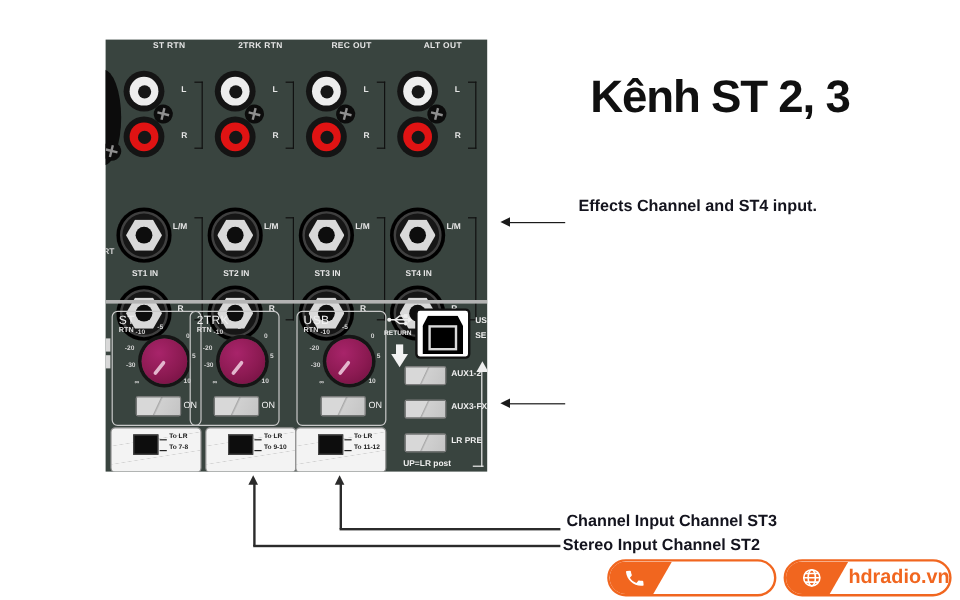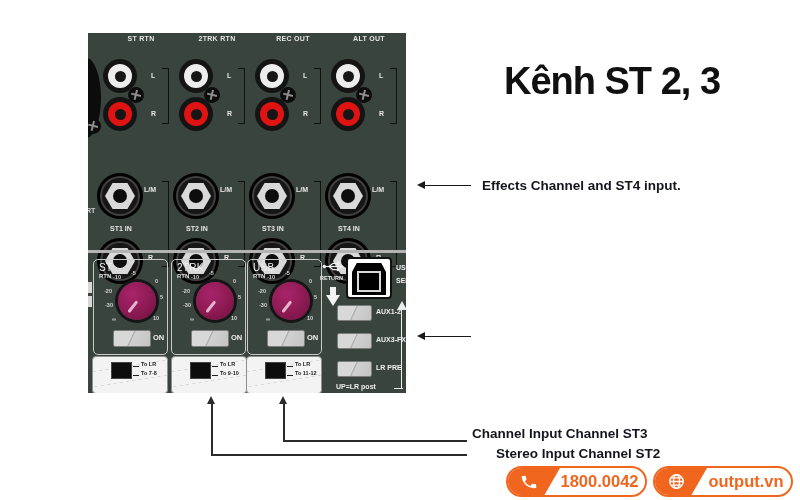--- a/index.html
+++ b/index.html
@@ -51,21 +51,21 @@
   .ssub{position:absolute;left:5px;top:13px;font-size:6px;font-weight:bold;color:#e0e0e0;}
   .knobwrap{position:absolute;left:13px;top:12px;width:60px;height:58px;}
   .tk{position:absolute;font-size:5.5px;font-weight:bold;color:#d5d5d5;white-space:nowrap;}
   .knob{position:absolute;left:11px;top:10px;width:38px;height:38px;border-radius:50%;
         background:radial-gradient(circle at 38% 32%,#a8246a 0%,#8c1a52 55%,#6e0f3e 100%);
         box-shadow:0 0 0 3px #151515;}
   .ptr{position:absolute;left:50%;top:50%;width:2.6px;height:14px;background:#e3b6cd;
        transform-origin:top center;transform:translateX(-50%) rotate(38deg);border-radius:2px;}
   .onbtn{position:absolute;left:19px;top:70px;width:36px;height:15px;border-radius:2px;border:1px solid #7d7d7d;
          background:linear-gradient(115deg,#d8d8d8 46%,#a9a9a9 48%,#d0d0d0 52%,#c4c4c4);}
-  .onlbl{position:absolute;left:59px;top:73px;font-size:7.5px;font-weight:bold;color:#f0f0f0;}
+  .onlbl{position:absolute;left:59px;top:73px;font-size:7.5px;font-weight:normal;color:#f0f0f0;}
 
   .plate{position:absolute;top:323px;width:74px;height:36px;background:#f3f3f3;border:1px solid #8f8f8f;border-radius:4px;
          background-image:linear-gradient(171deg,transparent 30%,rgba(0,0,0,.14) 30.8%,transparent 31.6%),
                           linear-gradient(171deg,transparent 62%,rgba(0,0,0,.14) 62.8%,transparent 63.6%);}
   .sw{position:absolute;left:18px;top:5px;width:19px;height:15px;background:#0d0d0d;border:1px solid #444;}
   .rtline{position:absolute;width:6px;border-top:1.5px solid #222;}
   .rtlbl{position:absolute;font-size:5.5px;font-weight:bold;color:#1a1a1a;white-space:nowrap;}
 
   
   .usbport{position:absolute;left:258px;top:224px;width:46px;height:42px;background:#fff;border:2px solid #111;
@@ -79,21 +79,21 @@
           background:linear-gradient(115deg,#d8d8d8 46%,#a9a9a9 48%,#d0d0d0 52%,#c4c4c4);}
   .dn-arrow{position:absolute;left:238px;top:262px;width:0;height:0;
             border-left:7px solid transparent;border-right:7px solid transparent;border-top:11px solid #f2f2f2;}
   .dn-stem{position:absolute;left:242px;top:254px;width:6px;height:9px;background:#f2f2f2;}
   .up-arrow{position:absolute;left:309px;top:268px;width:0;height:0;
             border-left:5px solid transparent;border-right:5px solid transparent;border-bottom:9px solid #eee;}
   .brkt-v{position:absolute;left:313px;top:277px;height:79px;border-left:1.6px solid #eee;}
   .brkt-h{position:absolute;left:306px;top:355px;width:9px;border-top:1.6px solid #eee;}
 
   
-  .page-title{position:absolute;left:462px;top:60px;width:300px;text-align:center;
+  .page-title{position:absolute;left:450px;top:60px;width:300px;text-align:center;
               font-size:38px;font-weight:bold;color:#101010;letter-spacing:-1px;}
   .ann-text{position:absolute;font-size:13.5px;font-weight:bold;color:#14141e;white-space:nowrap;}
   .ann-line{position:absolute;border-top:1.6px solid #1a1a1a;}
   .head-left{position:absolute;width:0;height:0;border-top:4.5px solid transparent;
              border-bottom:4.5px solid transparent;border-right:8px solid #1a1a1a;}
   .head-up{position:absolute;width:0;height:0;border-left:4.5px solid transparent;
            border-right:4.5px solid transparent;border-bottom:8px solid #2b2b2b;}
   .co-v{position:absolute;border-left:2px solid #2b2b2b;}
   .co-h{position:absolute;border-top:2px solid #2b2b2b;}
 
@@ -239,21 +239,21 @@
         <span class="tk" style="left:53px;top:22px">5</span>
         <span class="tk" style="left:46px;top:43px">10</span>
         <div class="knob">
             <div class="ptr"></div>
           </div>
       </div>
       <div class="onbtn"></div>
       <span class="onlbl">ON</span>
     </div>
 
-    <div class="strip" style="left:83px">
+    <div class="strip" style="left:70px">
       <span class="sname">2TRK</span>
       <span class="ssub">RTN</span>
       <div class="knobwrap">
         <span class="tk" style="left:24px;top:-2px">-5</span>
         <span class="tk" style="left:6px;top:2px">-10</span>
         <span class="tk" style="left:-3px;top:16px">-20</span>
         <span class="tk" style="left:-2px;top:30px">-30</span>
         <span class="tk" style="left:5px;top:44px">∞</span>
         <span class="tk" style="left:48px;top:6px">0</span>
         <span class="tk" style="left:53px;top:22px">5</span>
@@ -340,50 +340,49 @@
     <span class="wtxt" style="left:248px;top:350px;font-size:7px">UP=LR post</span>
     <div class="up-arrow"></div>
     <div class="brkt-v"></div>
     <div class="brkt-h"></div>
   </div>
 
   <div class="page-title">Kênh ST 2, 3</div>
 
   <div class="head-left" style="left:417px;top:181px"></div>
   <div class="ann-line" style="left:423px;top:185px;width:48px"></div>
-  <span class="ann-text" style="left:482px;top:178px">Effects Channel and ST4 input.</span>
+  <span class="ann-text" style="left:482px;top:164px">Effects Channel and ST4 input.</span>
 
   <div class="head-left" style="left:417px;top:332px"></div>
   <div class="ann-line" style="left:423px;top:336px;width:48px"></div>
 
   <div class="head-up" style="left:279px;top:396px"></div>
   <div class="co-v" style="left:282.5px;top:403px;height:38px"></div>
   <div class="co-h" style="left:282.5px;top:440px;width:184px"></div>
   <span class="ann-text" style="left:472px;top:426px">Channel Input Channel ST3</span>
 
   <div class="head-up" style="left:207px;top:396px"></div>
   <div class="co-v" style="left:210.5px;top:403px;height:52px"></div>
   <div class="co-h" style="left:210.5px;top:454px;width:256px"></div>
-  <span class="ann-text" style="left:496px;top:446px">Stereo Input Channel ST2</span>
+  <span class="ann-text" style="left:469px;top:446px">Stereo Input Channel ST2</span>
 
   <div class="pill" style="left:506px;width:141px">
     <div class="cap">
       <svg width="18" height="18" viewBox="0 0 24 24" style="transform:rotate(-6deg)">
         <path fill="#fff" d="M6.62 10.79c1.44 2.83 3.76 5.14 6.59 6.59l2.2-2.21c.27-.27.67-.36 1.02-.24 1.12.37 2.33.57 3.57.57.55 0 1 .45 1 1V20c0 .55-.45 1-1 1-9.39 0-17-7.61-17-17 0-.55.45-1 1-1h3.5c.55 0 1 .45 1 1 0 1.25.2 2.45.57 3.57.11.35.03.74-.25 1.02l-2.2 2.2z"></path>
       </svg>
     </div>
-    <span class="pilltxt">1800.0042</span>
   </div>
 
   <div class="pill" style="left:653px;width:140px">
     <div class="cap">
       <svg width="19" height="19" viewBox="0 0 24 24">
         <g fill="none" stroke="#fff" stroke-width="1.7">
           <circle cx="12" cy="12" r="8.5"></circle>
           <ellipse cx="12" cy="12" rx="3.8" ry="8.5"></ellipse>
           <path d="M3.5 12h17M5 7.5h14M5 16.5h14"></path>
         </g>
       </svg>
     </div>
-    <span class="pilltxt">output.vn</span>
+    <span class="pilltxt">hdradio.vn</span>
   </div>
 
 </div>
 
 </body></html>

